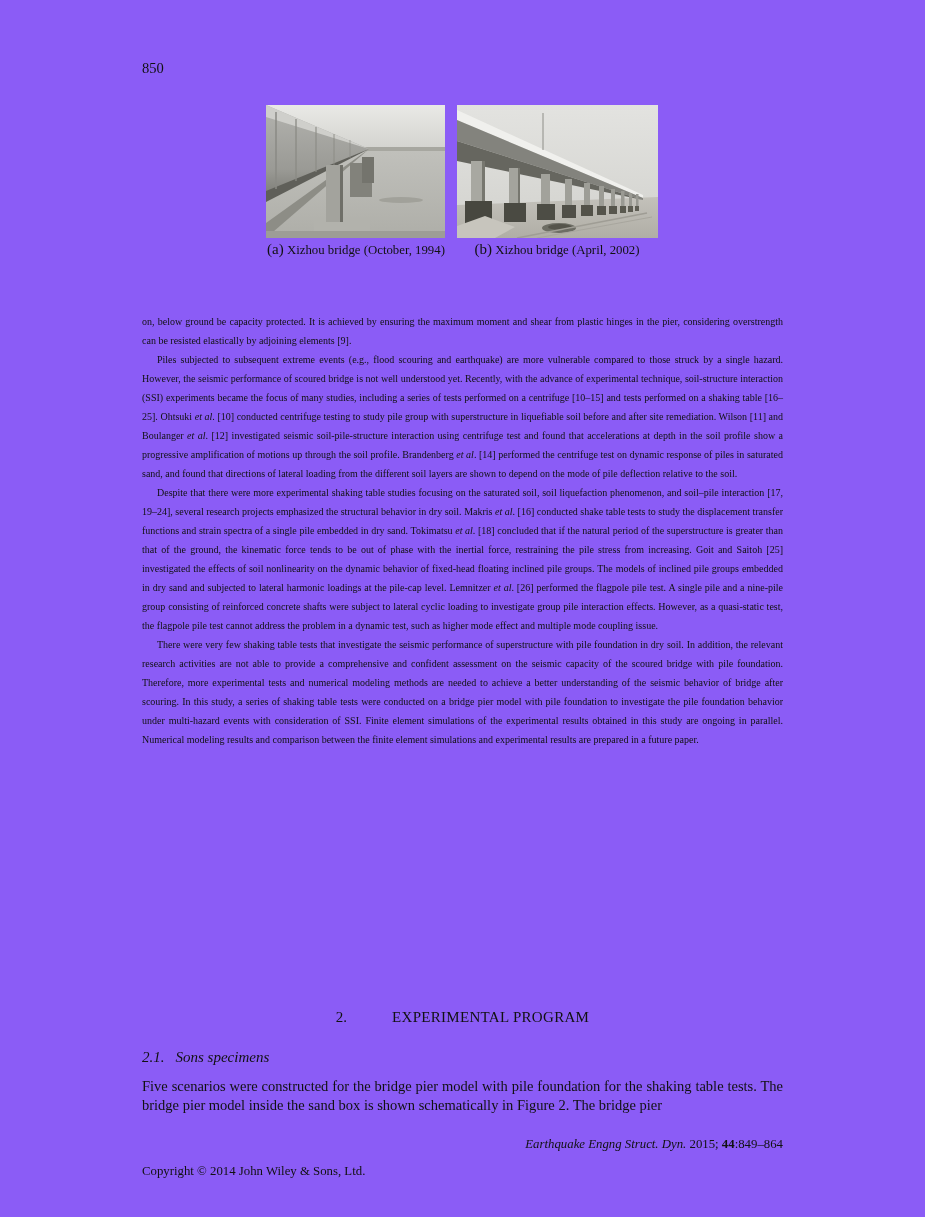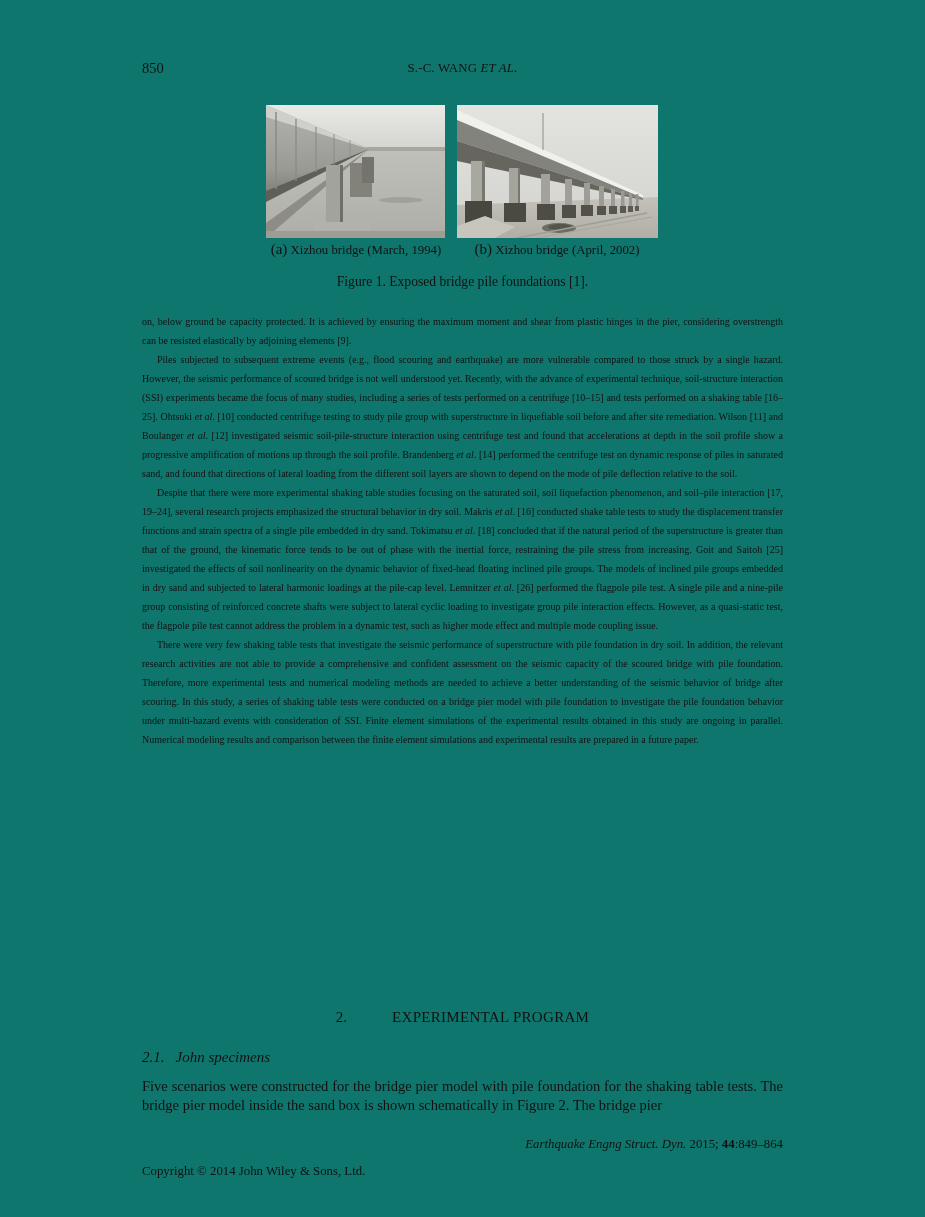--- a/index.html
+++ b/index.html
@@ -1,19 +1,19 @@
 <!DOCTYPE html>
 <html><head>
 <meta charset="utf-8">
 <style>
   html,body{margin:0;padding:0;background:#ffffff;}
   .page{
     position:relative;
     width:925px;height:1217px;
-    background:#0f766e;
+    background:#8b5cf6;
     font-family:"Liberation Serif", serif;
     color:#111111;
     overflow:hidden;
   }
   
   .running-header{position:absolute;top:60px;left:142px;width:641px;height:18px;}
   .page-number{position:absolute;left:0;top:0;font-size:14.5px;}
   .running-head{position:absolute;left:0;top:1px;width:100%;text-align:center;font-size:12.8px;letter-spacing:.2px;}
   
   .photo{position:absolute;top:105px;}
@@ -42,21 +42,20 @@
   .footer-left{position:absolute;left:0;top:2px;margin-top:27px;}
   .footer-right{position:absolute;right:0;top:0;text-align:right;line-height:18px;}
 </style>
 </head>
 <body>
 
 <div class="page">
 
   <div class="running-header">
     <span class="page-number">850</span>
-    <div class="running-head">S.-C. WANG <i>ET AL.</i></div>
   </div>
 
   <div class="photo photo-a">
     <svg width="179" height="133" viewBox="0 0 179 133">
       <defs>
         <linearGradient id="skyA" x1="0" y1="0" x2="0" y2="1">
           <stop offset="0" stop-color="#e9e9e6"></stop>
             <stop offset="1" stop-color="#d2d2ce"></stop>
         </linearGradient>
         <linearGradient id="girderA" x1="0" y1="0" x2="0" y2="1">
@@ -134,42 +133,41 @@
       <polygon points="0,121 28,111 58,122 38,133 0,133" fill="#c7c5bd"></polygon>
       <ellipse cx="102" cy="123" rx="17" ry="5" fill="#6d6d64"></ellipse>
       <ellipse cx="103" cy="122" rx="12" ry="3" fill="#55544b"></ellipse>
       <line x1="60" y1="133" x2="190" y2="108" stroke="#9f9d95" stroke-width="1.5"></line>
       <line x1="80" y1="133" x2="195" y2="112" stroke="#a8a69e" stroke-width="1"></line>
     </svg>
   </div>
 
   <div class="subcaption subcaption-a">
     <span class="cap-label">(a)</span>
-    <span class="cap-text">Xizhou bridge (March, 1994)</span>
+    <span class="cap-text">Xizhou bridge (October, 1994)</span>
   </div>
   <div class="subcaption subcaption-b">
     <span class="cap-label">(b)</span>
     <span class="cap-text">Xizhou bridge (April, 2002)</span>
   </div>
 
-  <div class="figure-caption">Figure 1. Exposed bridge pile foundations [1].</div>
 
   <div class="body-text">
     <p>on, below ground be capacity protected. It is achieved by ensuring the maximum moment and shear from plastic hinges in the pier, considering overstrength can be resisted elastically by adjoining elements [9].</p>
     <p class="indent">Piles subjected to subsequent extreme events (e.g., flood scouring and earthquake) are more vulnerable compared to those struck by a single hazard. However, the seismic performance of scoured bridge is not well understood yet. Recently, with the advance of experimental technique, soil-structure interaction (SSI) experiments became the focus of many studies, including a series of tests performed on a centrifuge [10–15] and tests performed on a shaking table [16–25]. Ohtsuki <i>et al</i>. [10] conducted centrifuge testing to study pile group with superstructure in liquefiable soil before and after site remediation. Wilson [11] and Boulanger <i>et al</i>. [12] investigated seismic soil-pile-structure interaction using centrifuge test and found that accelerations at depth in the soil profile show a progressive amplification of motions up through the soil profile. Brandenberg <i>et al</i>. [14] performed the centrifuge test on dynamic response of piles in saturated sand, and found that directions of lateral loading from the different soil layers are shown to depend on the mode of pile deflection relative to the soil.</p>
     <p class="indent">Despite that there were more experimental shaking table studies focusing on the saturated soil, soil liquefaction phenomenon, and soil–pile interaction [17, 19–24], several research projects emphasized the structural behavior in dry soil. Makris <i>et al</i>. [16] conducted shake table tests to study the displacement transfer functions and strain spectra of a single pile embedded in dry sand. Tokimatsu <i>et al</i>. [18] concluded that if the natural period of the superstructure is greater than that of the ground, the kinematic force tends to be out of phase with the inertial force, restraining the pile stress from increasing. Goit and Saitoh [25] investigated the effects of soil nonlinearity on the dynamic behavior of fixed-head floating inclined pile groups. The models of inclined pile groups embedded in dry sand and subjected to lateral harmonic loadings at the pile-cap level. Lemnitzer <i>et al</i>. [26] performed the flagpole pile test. A single pile and a nine-pile group consisting of reinforced concrete shafts were subject to lateral cyclic loading to investigate group pile interaction effects. However, as a quasi-static test, the flagpole pile test cannot address the problem in a dynamic test, such as higher mode effect and multiple mode coupling issue.</p>
     <p class="indent">There were very few shaking table tests that investigate the seismic performance of superstructure with pile foundation in dry soil. In addition, the relevant research activities are not able to provide a comprehensive and confident assessment on the seismic capacity of the scoured bridge with pile foundation. Therefore, more experimental tests and numerical modeling methods are needed to achieve a better understanding of the seismic behavior of bridge after scouring. In this study, a series of shaking table tests were conducted on a bridge pier model with pile foundation to investigate the pile foundation behavior under multi-hazard events with consideration of SSI. Finite element simulations of the experimental results obtained in this study are ongoing in parallel. Numerical modeling results and comparison between the finite element simulations and experimental results are prepared in a future paper.</p>
   </div>
 
   <div class="section-heading">
     <span class="sec-num">2.</span><span class="sec-title">EXPERIMENTAL PROGRAM</span>
   </div>
 
   <div class="subsection-heading">
-    <span class="sub-num">2.1.</span><span class="sub-title">John specimens</span>
+    <span class="sub-num">2.1.</span><span class="sub-title">Sons specimens</span>
   </div>
 
   <div class="section-para">
     <p>Five scenarios were constructed for the bridge pier model with pile foundation for the shaking table tests. The bridge pier model inside the sand box is shown schematically in Figure 2. The bridge pier</p>
   </div>
 
   <div class="page-footer">
     <div class="footer-left">Copyright © 2014 John Wiley &amp; Sons, Ltd.</div>
     <div class="footer-right">
       <div><i>Earthquake Engng Struct. Dyn.</i> 2015; <b>44</b>:849–864</div>

